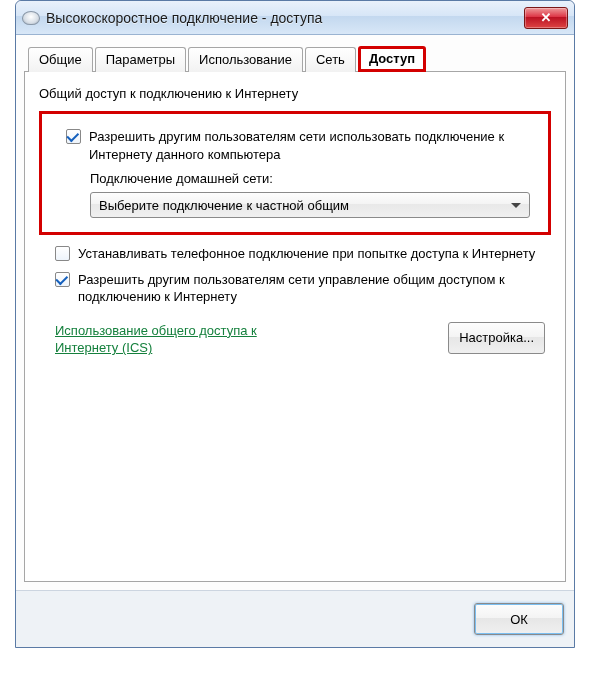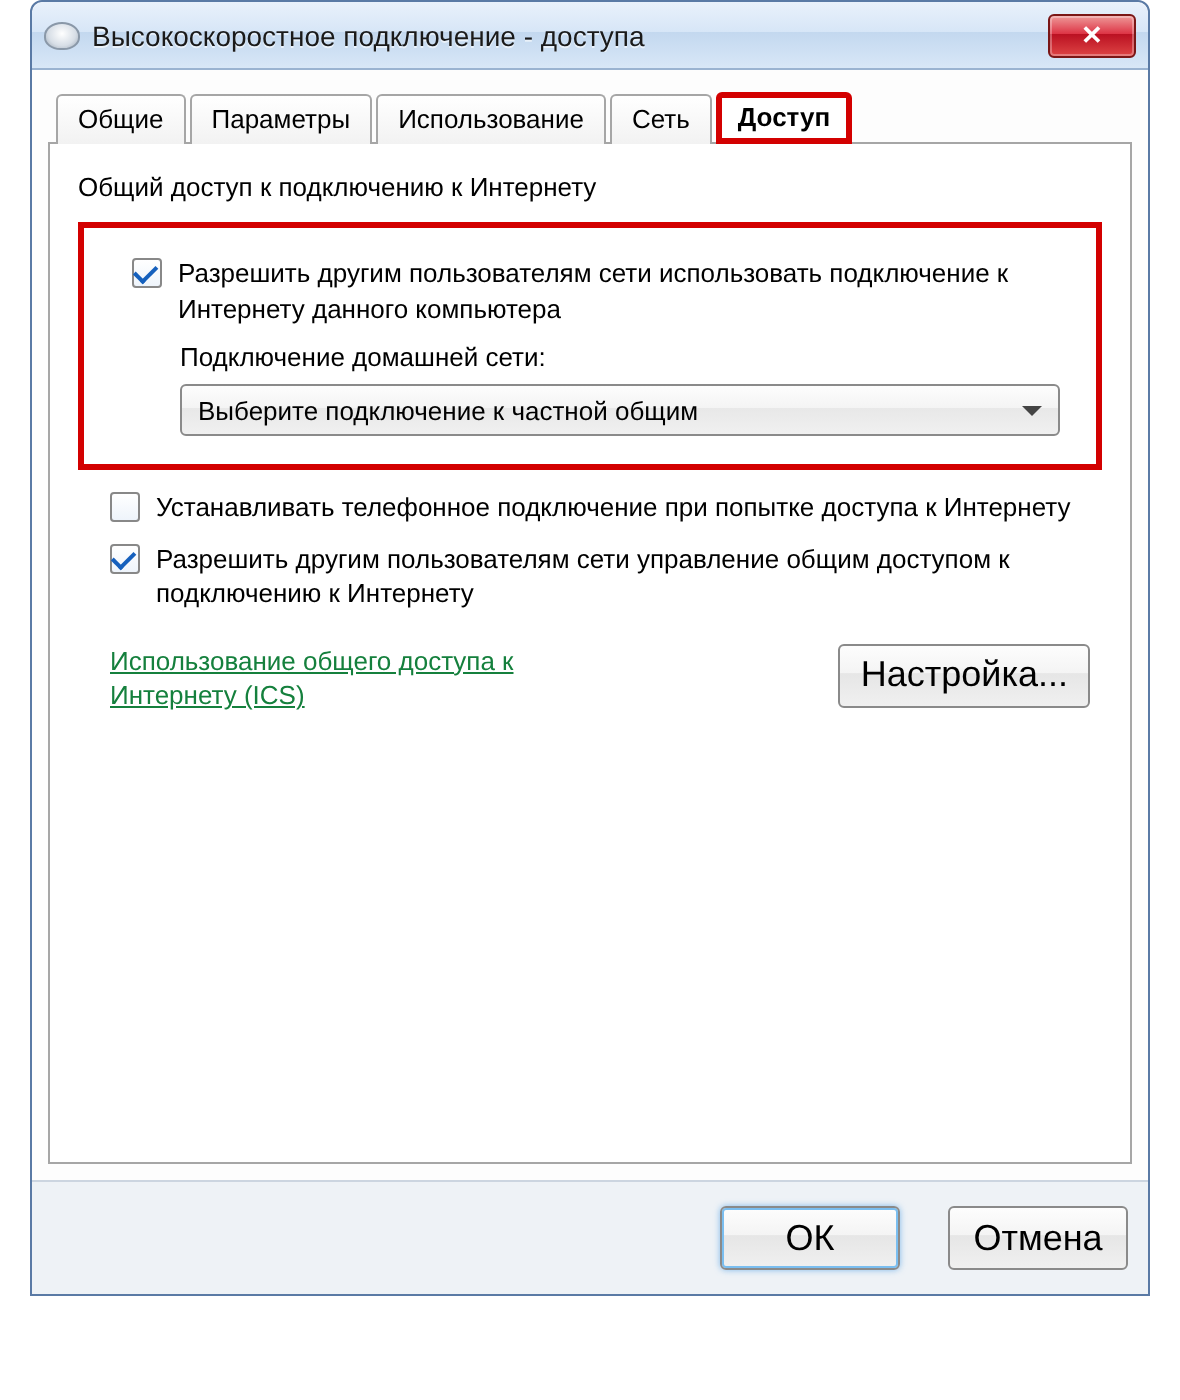--- a/index.html
+++ b/index.html
@@ -182,21 +182,21 @@
     max-width: 260px;
     cursor: pointer;
   }
   .win-button {
     min-width: 90px;
     height: 32px;
     padding: 0 10px;
     border: 1px solid #8a8a8a;
     border-radius: 3px;
     background: linear-gradient(to bottom, #fdfdfd 0%, #f4f4f4 45%, #e6e6e6 46%, #f0f0f0 100%);
-    font-size: 18px;
+    font-size: 13px;
     display: inline-flex;
     align-items: center;
     justify-content: center;
     cursor: pointer;
   }
   .footer {
     background: #eef2f6;
     padding: 12px 10px;
     display: flex;
     justify-content: flex-end;
@@ -259,16 +259,15 @@
         <div class="link">Использование общего доступа к Интернету (ICS)</div>
         <div class="win-button">Настройка...</div>
       </div>
 
     </div>
 
   </div>
 
   <div class="footer">
     <div class="win-button primary">ОК</div>
-    <div class="win-button">Отмена</div>
   </div>
 
 </div>
 
 </body></html>

